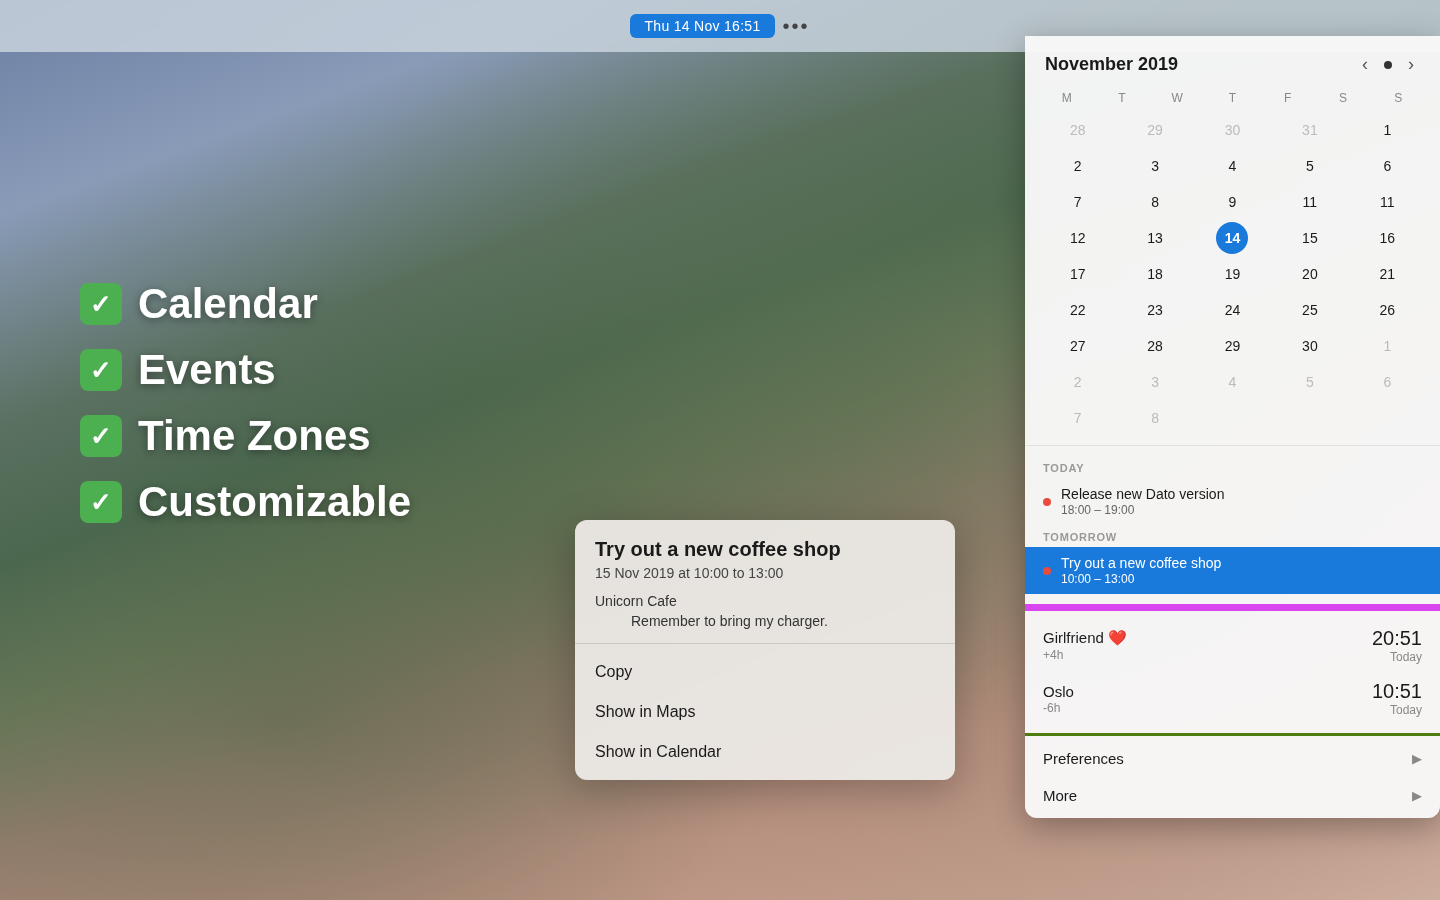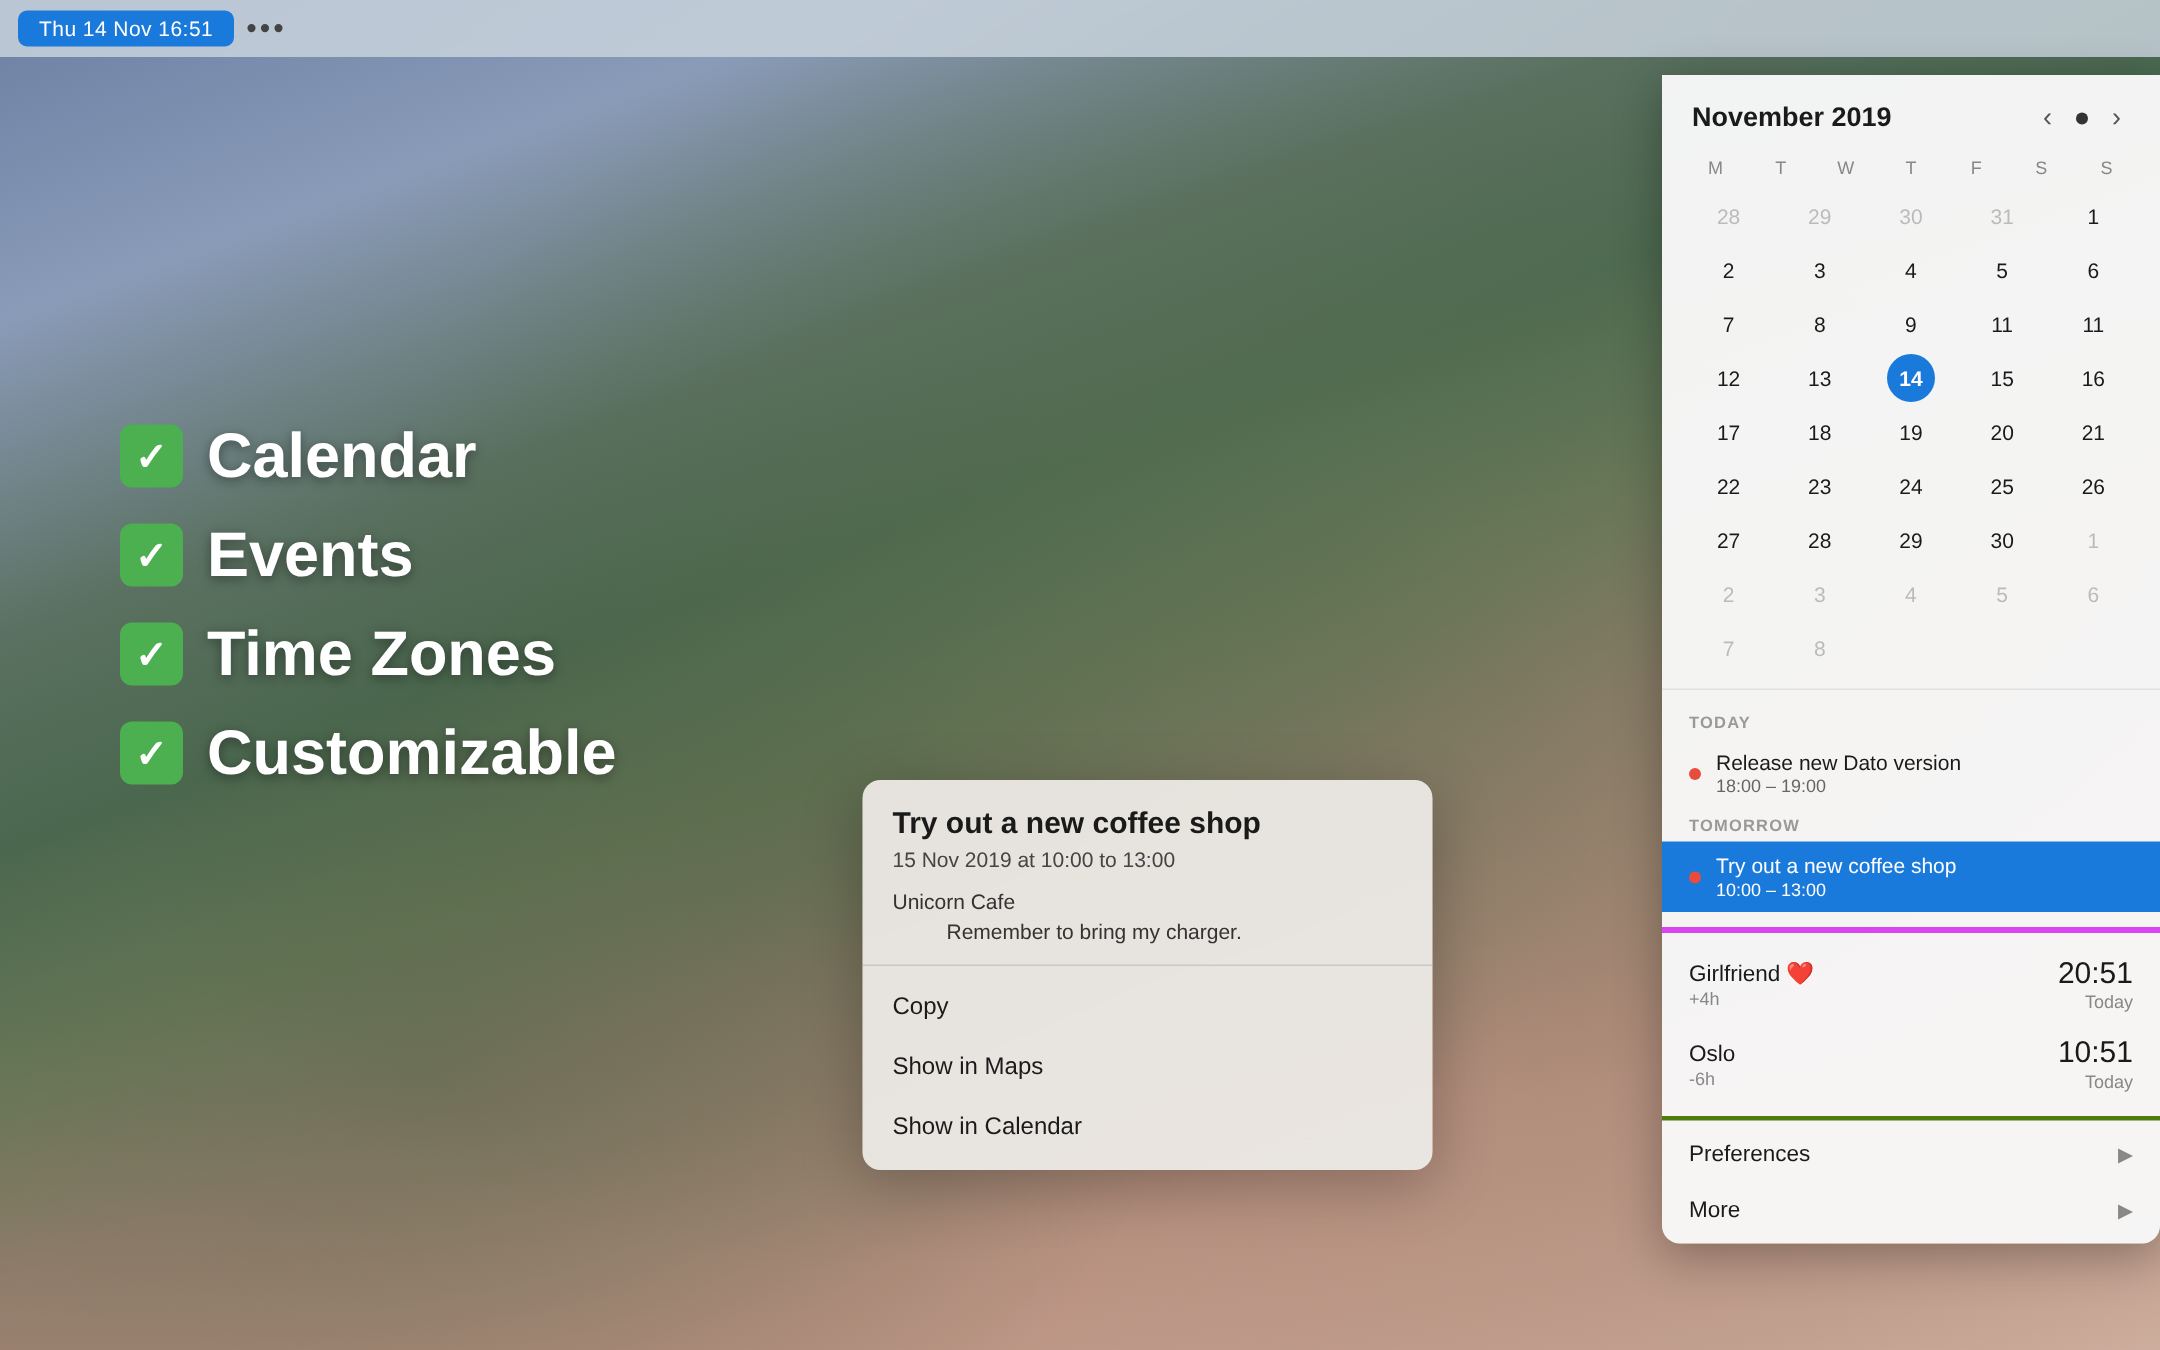--- a/index.html
+++ b/index.html
@@ -40,26 +40,26 @@
         radial-gradient(ellipse at 80% 70%, rgba(160,130,110,0.5) 0%, transparent 40%),
         radial-gradient(ellipse at 20% 80%, rgba(80,100,70,0.5) 0%, transparent 30%);
     }
 
     
     #menubar {
       position: absolute;
       top: 0;
       left: 0;
       right: 0;
-      height: 38px;
+      height: 52px;
       background: rgba(200, 210, 220, 0.85);
       backdrop-filter: blur(20px);
       display: flex;
       align-items: center;
-      justify-content: flex-start;
+      justify-content: center;
       padding: 4px 12px;
       z-index: 100;
     }
 
     #menubar-datetime {
       background: #1a7adb;
       color: white;
       padding: 4px 14px;
       border-radius: 6px;
       font-size: 14px;
@@ -111,23 +111,23 @@
     .desktop-label {
       color: white;
       font-size: 42px;
       font-weight: 700;
       text-shadow: 0 2px 8px rgba(0,0,0,0.4);
     }
 
     
     #calendar-panel {
       position: absolute;
-      top: 50px;
+      top: 36px;
       right: 0;
-      width: 332px;
+      width: 415px;
       background: rgba(248, 248, 248, 0.97);
       border-radius: 0 0 12px 12px;
       box-shadow: 0 8px 32px rgba(0,0,0,0.3);
       z-index: 200;
       overflow: hidden;
       margin-left: 40px;
     }
 
     
     #cal-header {
@@ -273,21 +273,21 @@
     }
 
     .event-time {
       font-size: 12px;
       color: #666;
       margin-top: 1px;
     }
 
     
     #timezones-section {
-      border-top: 4px solid #d946ef;
+      border-top: 7px solid #d946ef;
       padding: 8px 0;
     }
 
     .timezone-row {
       display: flex;
       align-items: center;
       justify-content: space-between;
       padding: 8px 18px;
     }
 

